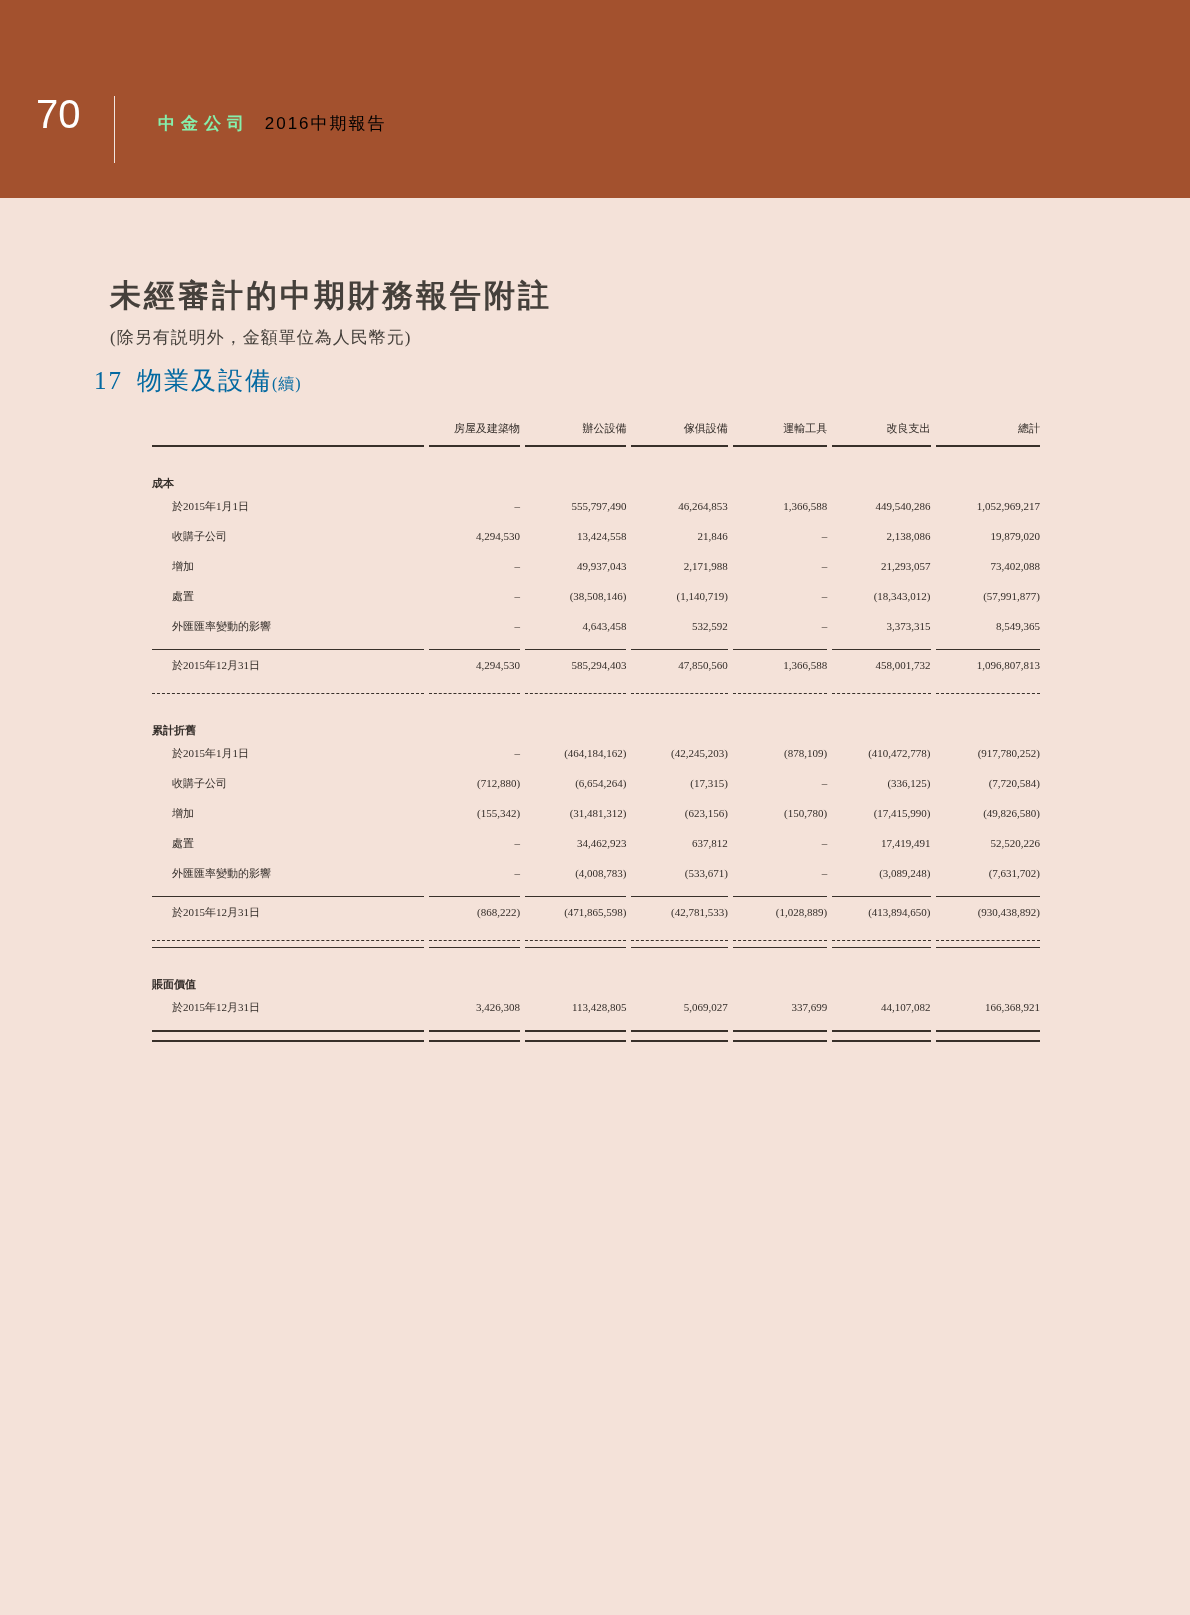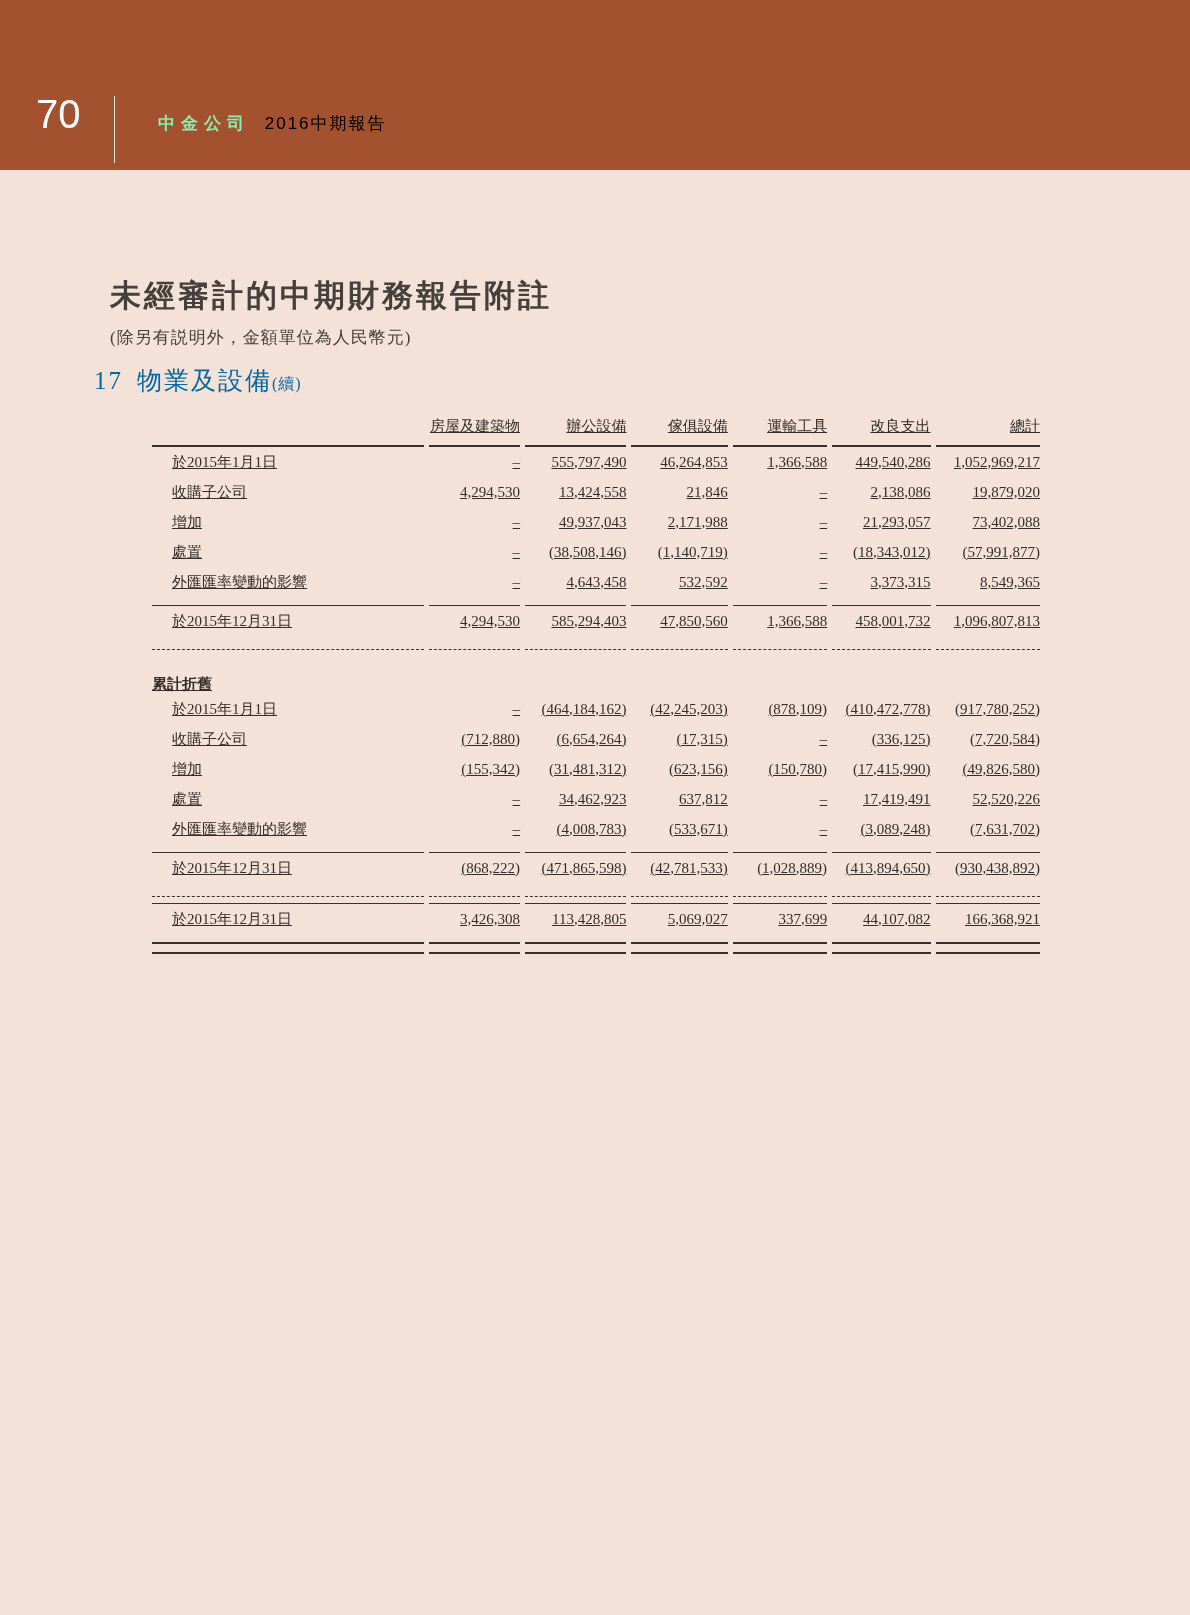--- a/index.html
+++ b/index.html
@@ -14,21 +14,21 @@
     font-family: "Liberation Serif", "DejaVu Serif", serif;
     color: #332d29;
     overflow: hidden;
   }
 
   
   .band {
     position: absolute;
     top: 0; left: 0;
     width: 1190px;
-    height: 170px;
+    height: 198px;
     background: #a3512e;
   }
   .page-num {
     position: absolute;
     left: 36px;
     top: 90px;
     font-family: "Liberation Sans", "DejaVu Sans", sans-serif;
     font-size: 40px;
     line-height: 48px;
     font-weight: 400;
@@ -103,23 +103,22 @@
     position: absolute;
     left: 147px;
     top: 410px;
     width: 898px;
   }
   table.fin {
     width: 100%;
     border-collapse: separate;
     border-spacing: 5px 0;
     table-layout: fixed;
-    font-size: 15px;
+    font-size: 11px;
     color: #332d29;
-    text-decoration: underline;
   }
   table.fin th, table.fin td {
     padding: 0;
     overflow: visible;
     white-space: nowrap;
   }
   table.fin thead th {
     font-weight: normal;
     text-align: right;
     vertical-align: bottom;
@@ -180,20 +179,23 @@
           <th></th>
           <th>房屋及建築物</th>
           <th>辦公設備</th>
           <th>傢俱設備</th>
           <th>運輸工具</th>
           <th>改良支出</th>
           <th>總計</th>
         </tr>
     </thead>
     <tbody>
+        <tr class="section-head">
+          <td colspan="7">成本</td>
+        </tr>
         <tr class="data">
           <td class="lbl">於2015年1月1日</td>
           <td class="num">–</td>
           <td class="num">555,797,490</td>
           <td class="num">46,264,853</td>
           <td class="num">1,366,588</td>
           <td class="num">449,540,286</td>
           <td class="num">1,052,969,217</td>
         </tr>
         <tr class="data">
@@ -336,20 +338,23 @@
         </tr>
         <tr class="rule-solid2">
           <td></td>
           <td></td>
           <td></td>
           <td></td>
           <td></td>
           <td></td>
           <td></td>
         </tr>
+        <tr class="section-head">
+          <td colspan="7">賬面價值</td>
+        </tr>
         <tr class="data">
           <td class="lbl">於2015年12月31日</td>
           <td class="num">3,426,308</td>
           <td class="num">113,428,805</td>
           <td class="num">5,069,027</td>
           <td class="num">337,699</td>
           <td class="num">44,107,082</td>
           <td class="num">166,368,921</td>
         </tr>
         <tr class="rule-thick">

